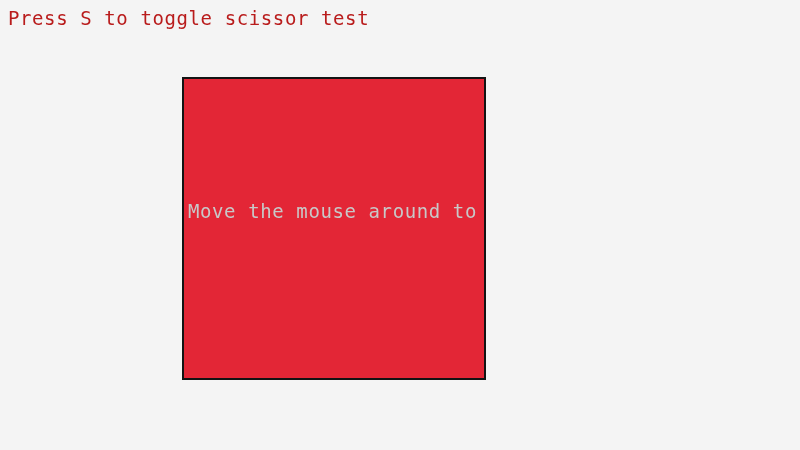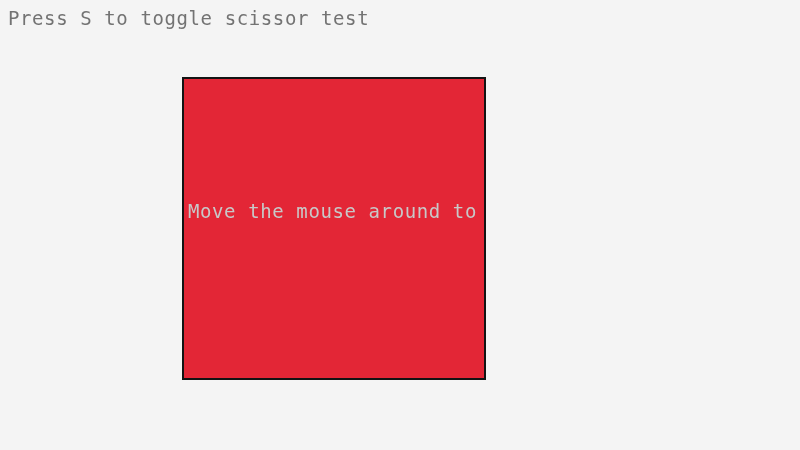--- a/index.html
+++ b/index.html
@@ -25,21 +25,21 @@
   }
 
   
   .hint-text {
     position: absolute;
     left: 8px;
     top: 7px;
     font-size: 19px;
     line-height: 22px;
     letter-spacing: 0.6px;
-    color: #737373;
+    color: #b91c1c;
     white-space: pre;
     font-family: "DejaVu Sans Mono", "Liberation Mono", monospace;
     font-weight: 500;
   }
 
   
   .scissor-area {
     position: absolute;
     left: 182px;
     top: 77px;

